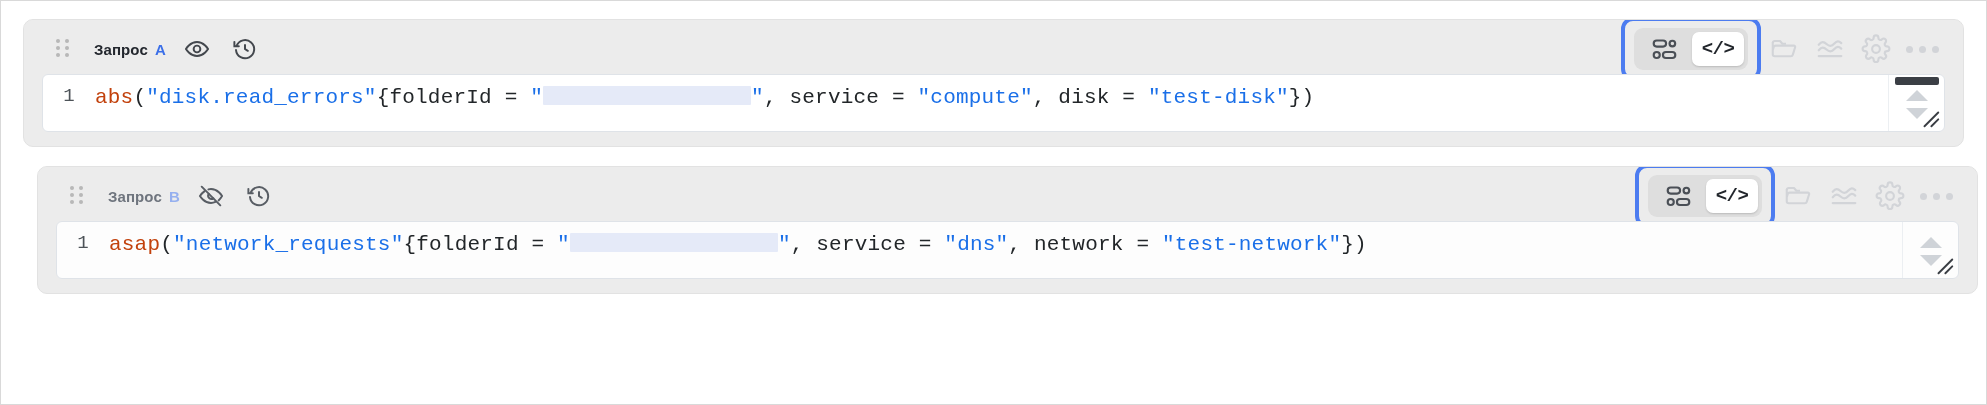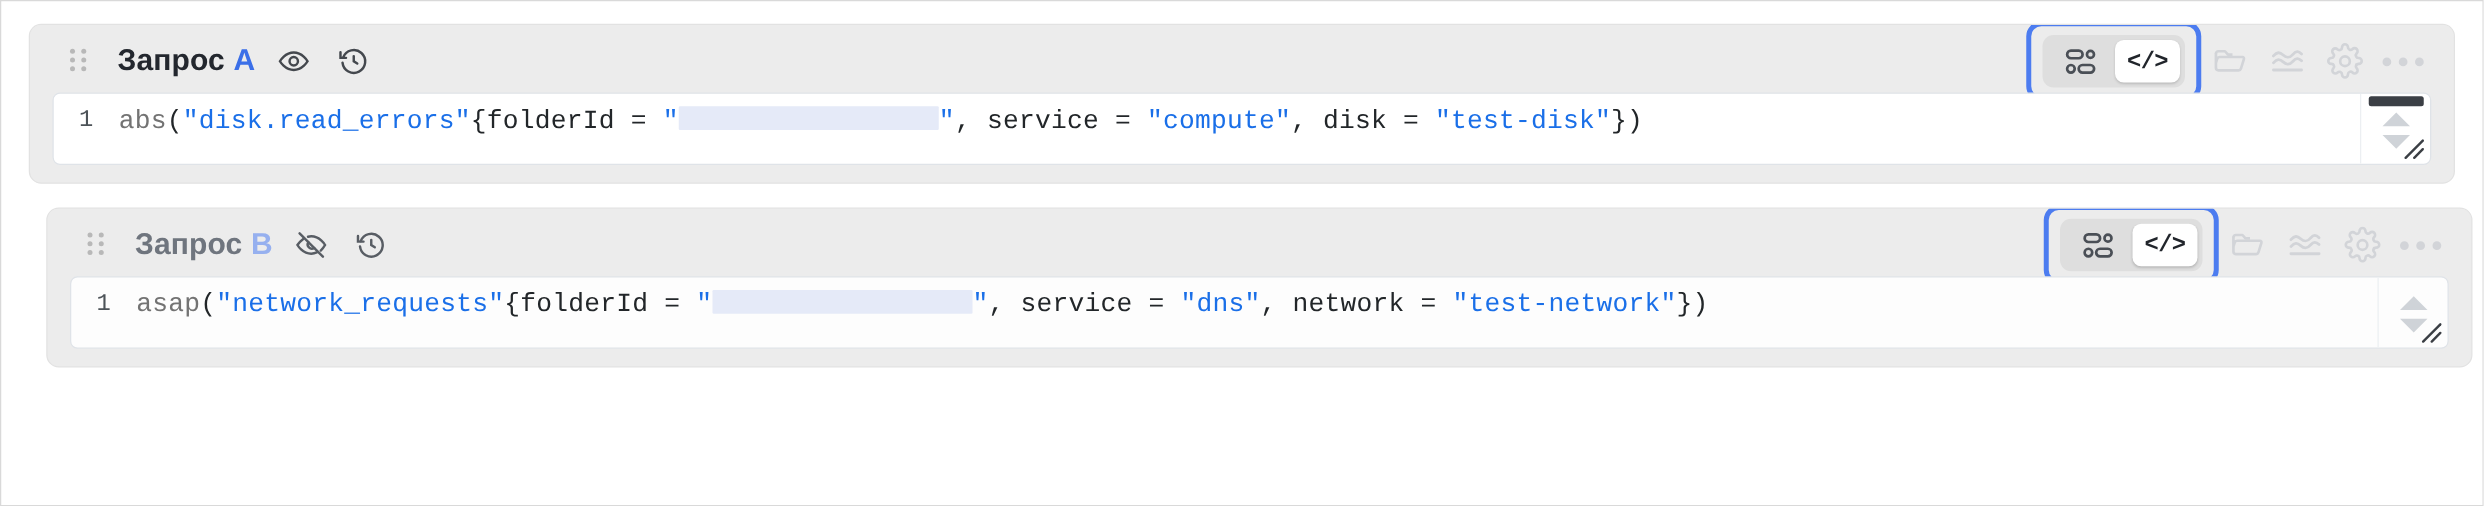--- a/index.html
+++ b/index.html
@@ -58,21 +58,21 @@
   }
   .drag-handle i {
     width: 4px; height: 4px;
     border-radius: 50%;
     background: #b8b8b8;
     display: block;
   }
 
   .query-title {
     margin-left: 34px;
-    font-size: 24px;
+    font-size: 15px;
     font-weight: 700;
     color: #23272e;
     letter-spacing: .1px;
     white-space: nowrap;
   }
   .query-title .qletter { color: #3b6fe8; margin-left: 7px; }
   .card-b .query-title { color: #6f757e; font-weight: 700; }
   .card-b .query-title .qletter { color: #96b0ef; }
 
   .hdr-icon {
@@ -159,21 +159,21 @@
     flex: 1 1 auto;
     padding-top: 10px;
     font-family: "Liberation Mono", monospace;
     font-size: 21px;
     line-height: 26px;
     white-space: nowrap;
     overflow: hidden;
     color: #222629;
     letter-spacing: .2px;
   }
-  .tok-fn   { color: #737373; }
+  .tok-fn   { color: #c2410c; }
   .tok-str  { color: #1a6fe8; }
   .tok-pl   { color: #222629; }
   .redacted {
     display: inline-block;
     width: 208px;
     height: 19px;
     background: #e5eaf8;
     vertical-align: -2px;
     border-radius: 1px;
   }

